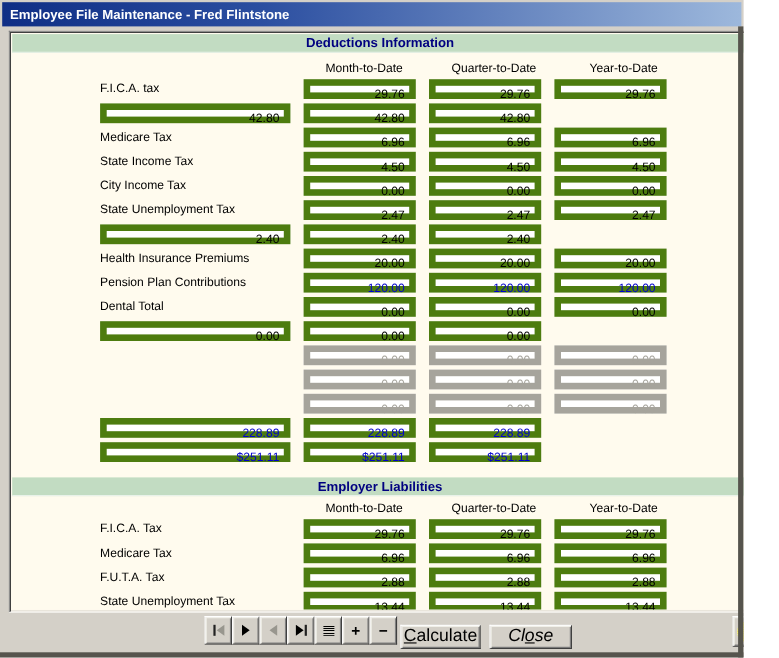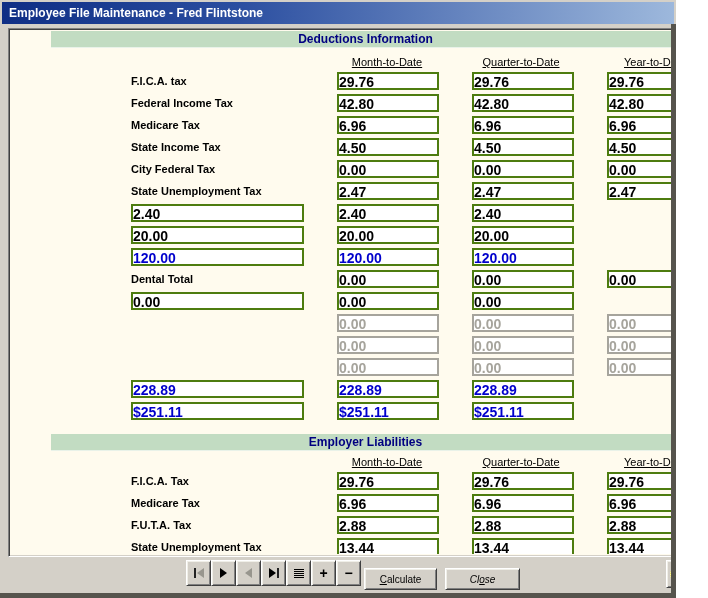--- a/index.html
+++ b/index.html
@@ -17,43 +17,43 @@
   .edge-right{position:absolute;top:24px;right:0;width:5px;bottom:0;background:#56544d;}
   .edge-bottom{position:absolute;left:0;right:0;bottom:0;height:5px;background:#56544d;}
 
   .panel{
     position:absolute;left:8px;top:28px;width:692px;height:529px;
     background:#fffbee;
     border:1px solid;border-color:#808080 #ffffff #ffffff #808080;
     box-shadow:inset 1px 1px 0 #404040,inset -1px -1px 0 #d4d0c8;
     padding:2px;display:flex;
   }
-  .scrollcontent{flex:1 1 auto;overflow:hidden;position:relative;background:#fffbee;padding-left:40px;}
+  .scrollcontent{flex:1 1 auto;overflow:hidden;position:relative;background:#fffbee;}
 
   .band{
     height:17px;line-height:17px;text-align:center;
     background:#c2dcc2;color:#000080;font-size:12px;font-weight:bold;
     border-bottom:1px solid #e9f2e9;
   }
   .band2{margin-top:14px;}
   .hdrs{
-    display:grid;grid-template-columns:173px 102px 102px 102px;column-gap:32px;
+    display:grid;grid-template-columns:173px 102px 102px 102px;column-gap:16px;
     padding-left:80px;margin-top:8px;margin-bottom:3px;height:13px;
-    font-size:11px;color:#000;text-decoration:underline;
+    font-size:11px;color:#000;
   }
   .hdrs div{text-align:center;line-height:13px;}
   .hdrs2{margin-top:5px;}
   .vrow{
-    display:grid;grid-template-columns:173px 102px 102px 102px;column-gap:33px;
-    padding-left:80px;height:18px;margin-bottom:4px;font-weight:bold;
+    display:grid;grid-template-columns:173px 102px 102px 102px;column-gap:12px;
+    padding-left:80px;height:18px;margin-bottom:4px;
   }
   .rowlabel{font-size:11px;line-height:18px;color:#000;}
   .field{
-    background:#ffffff;border:2px solid #4d7c0f;height:18px;
-    font-size:14px;line-height:16px;text-align:left;padding-right:4px;color:#000;
+    background:#ffffff;border:6px solid #4d7c0f;height:18px;
+    font-size:11px;line-height:16px;text-align:right;padding-right:4px;color:#000;
   }
   .field.blue{color:#0000cc;}
   .field.disabled{border-color:#a6a49c;color:#a6a49c;}
 
   
   .scrollbar{
     flex:0 0 17px;width:17px;position:relative;
     background:conic-gradient(#ffffff 25%,#d4d0c8 0 50%,#ffffff 0 75%,#d4d0c8 0) 0 0/2px 2px;
   }
   .sb-btn{
@@ -84,21 +84,21 @@
   .tri-r{width:0;height:0;border-top:5px solid transparent;border-bottom:5px solid transparent;border-left:7px solid #000;}
   .tri-l{width:0;height:0;border-top:5px solid transparent;border-bottom:5px solid transparent;border-right:7px solid #000;}
   .navbtn.disabled .tri-l{border-right-color:#98968e;}
   .vbar{width:2px;height:10px;background:#222222;}
   .lines{width:10px;height:9px;background:repeating-linear-gradient(to bottom,#000 0 1px,transparent 1px 2px);}
   .navchar{font-size:14px;font-weight:bold;color:#000;line-height:14px;}
   .pushbtn{
     position:absolute;top:11px;height:22px;background:#d4d0c8;
     border:1px solid;border-color:#ffffff #404040 #404040 #ffffff;
     box-shadow:inset 1px 1px 0 #f0efe8,inset -1px -1px 0 #808080;
-    font-family:"Liberation Sans",sans-serif;font-size:10px;color:#000;
+    font-family:"Liberation Sans",sans-serif;font-size:16px;color:#000;
     display:flex;align-items:center;justify-content:center;cursor:default;
   }
   #calc-btn{left:364px;width:73px;}
   #close-btn{left:445px;width:75px;font-style:italic;}
   .helpbtn{
     position:absolute;left:666px;top:3px;width:27px;height:28px;background:#d4d0c8;
     border:1px solid;border-color:#ffffff #404040 #404040 #ffffff;
     box-shadow:inset 1px 1px 0 #f0efe8,inset -1px -1px 0 #808080;
     display:flex;align-items:center;justify-content:center;cursor:default;
   }
@@ -130,60 +130,61 @@
         <div>Year-to-Date</div>
       </div>
       <div id="ded-rows">
           <div class="vrow">
             <div class="rowlabel">F.I.C.A. tax</div>
             <div class="field">29.76</div>
             <div class="field">29.76</div>
             <div class="field">29.76</div>
           </div>
           <div class="vrow">
-            <div class="rowlabel">Federal Income Tax</div>
             <div class="field">42.80</div>
             <div class="field">42.80</div>
             <div class="field">42.80</div>
           </div>
           <div class="vrow">
             <div class="rowlabel">Medicare Tax</div>
             <div class="field">6.96</div>
             <div class="field">6.96</div>
             <div class="field">6.96</div>
           </div>
           <div class="vrow">
             <div class="rowlabel">State Income Tax</div>
             <div class="field">4.50</div>
             <div class="field">4.50</div>
             <div class="field">4.50</div>
           </div>
           <div class="vrow">
-            <div class="rowlabel">City Federal Tax</div>
+            <div class="rowlabel">City Income Tax</div>
             <div class="field">0.00</div>
             <div class="field">0.00</div>
             <div class="field">0.00</div>
           </div>
           <div class="vrow">
             <div class="rowlabel">State Unemployment Tax</div>
             <div class="field">2.47</div>
             <div class="field">2.47</div>
             <div class="field">2.47</div>
           </div>
           <div class="vrow">
             <div class="field">2.40</div>
             <div class="field">2.40</div>
             <div class="field">2.40</div>
           </div>
           <div class="vrow">
+            <div class="rowlabel">Health Insurance Premiums</div>
             <div class="field">20.00</div>
             <div class="field">20.00</div>
             <div class="field">20.00</div>
           </div>
           <div class="vrow">
+            <div class="rowlabel">Pension Plan Contributions</div>
             <div class="field blue">120.00</div>
             <div class="field blue">120.00</div>
             <div class="field blue">120.00</div>
           </div>
           <div class="vrow">
             <div class="rowlabel">Dental Total</div>
             <div class="field">0.00</div>
             <div class="field">0.00</div>
             <div class="field">0.00</div>
           </div>

